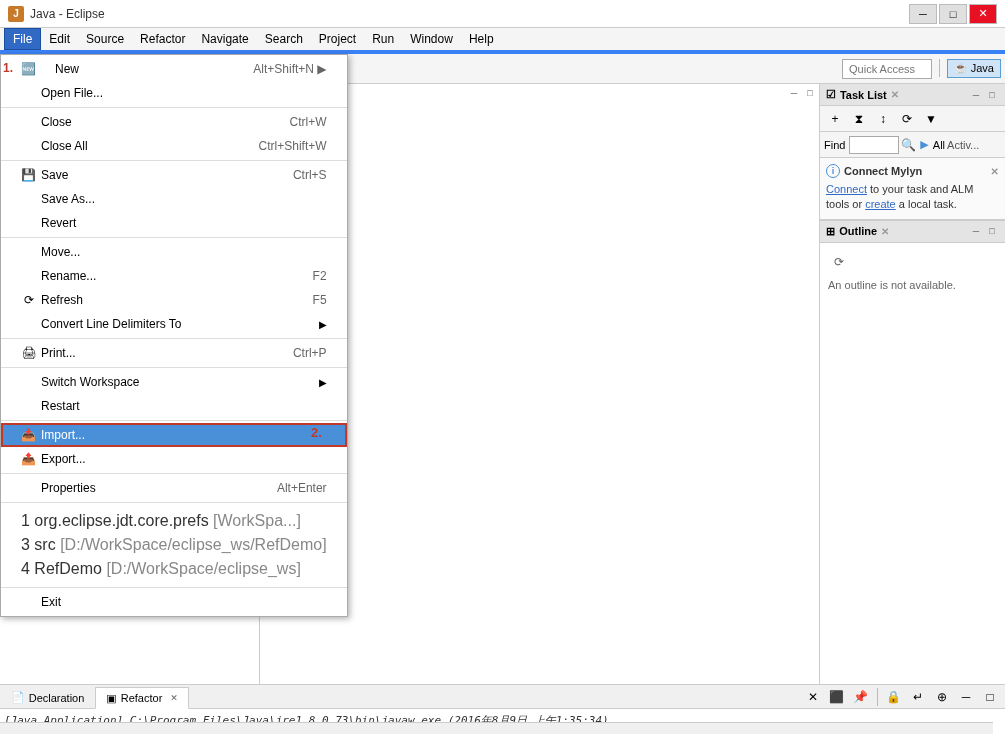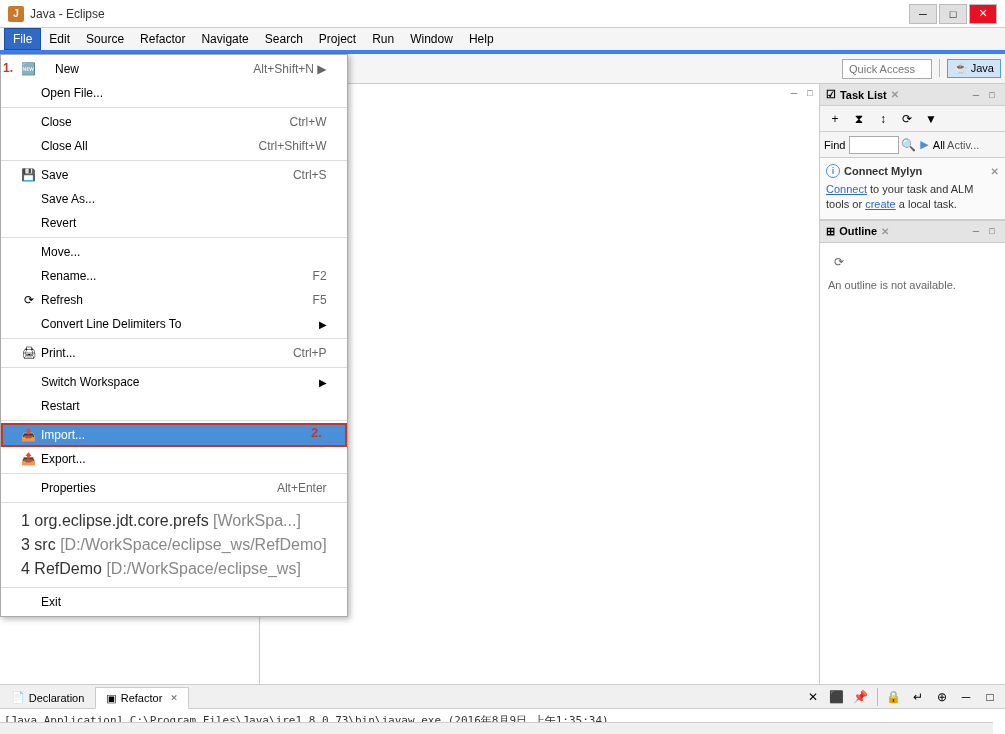--- a/index.html
+++ b/index.html
@@ -257,21 +257,21 @@
       margin-left: auto;
       display: flex; align-items: center; gap: 2px;
       padding-right: 4px;
     }
     .bottom-content {
       flex: 1;
       padding: 4px;
       font-size: 11px;
       overflow: auto;
     }
-    .console-text { color: #333; font-size: 11px; font-family: monospace; }
+    .console-text { color: #333; font-size: 11px; font-family: monospace; font-style: italic; }
     .console-link { color: #c00; text-decoration: none; }
 
     
     .dropdown-overlay {
       position: absolute;
       top: 54px;
       left: 0;
       z-index: 1000;
       display: flex;
     }

